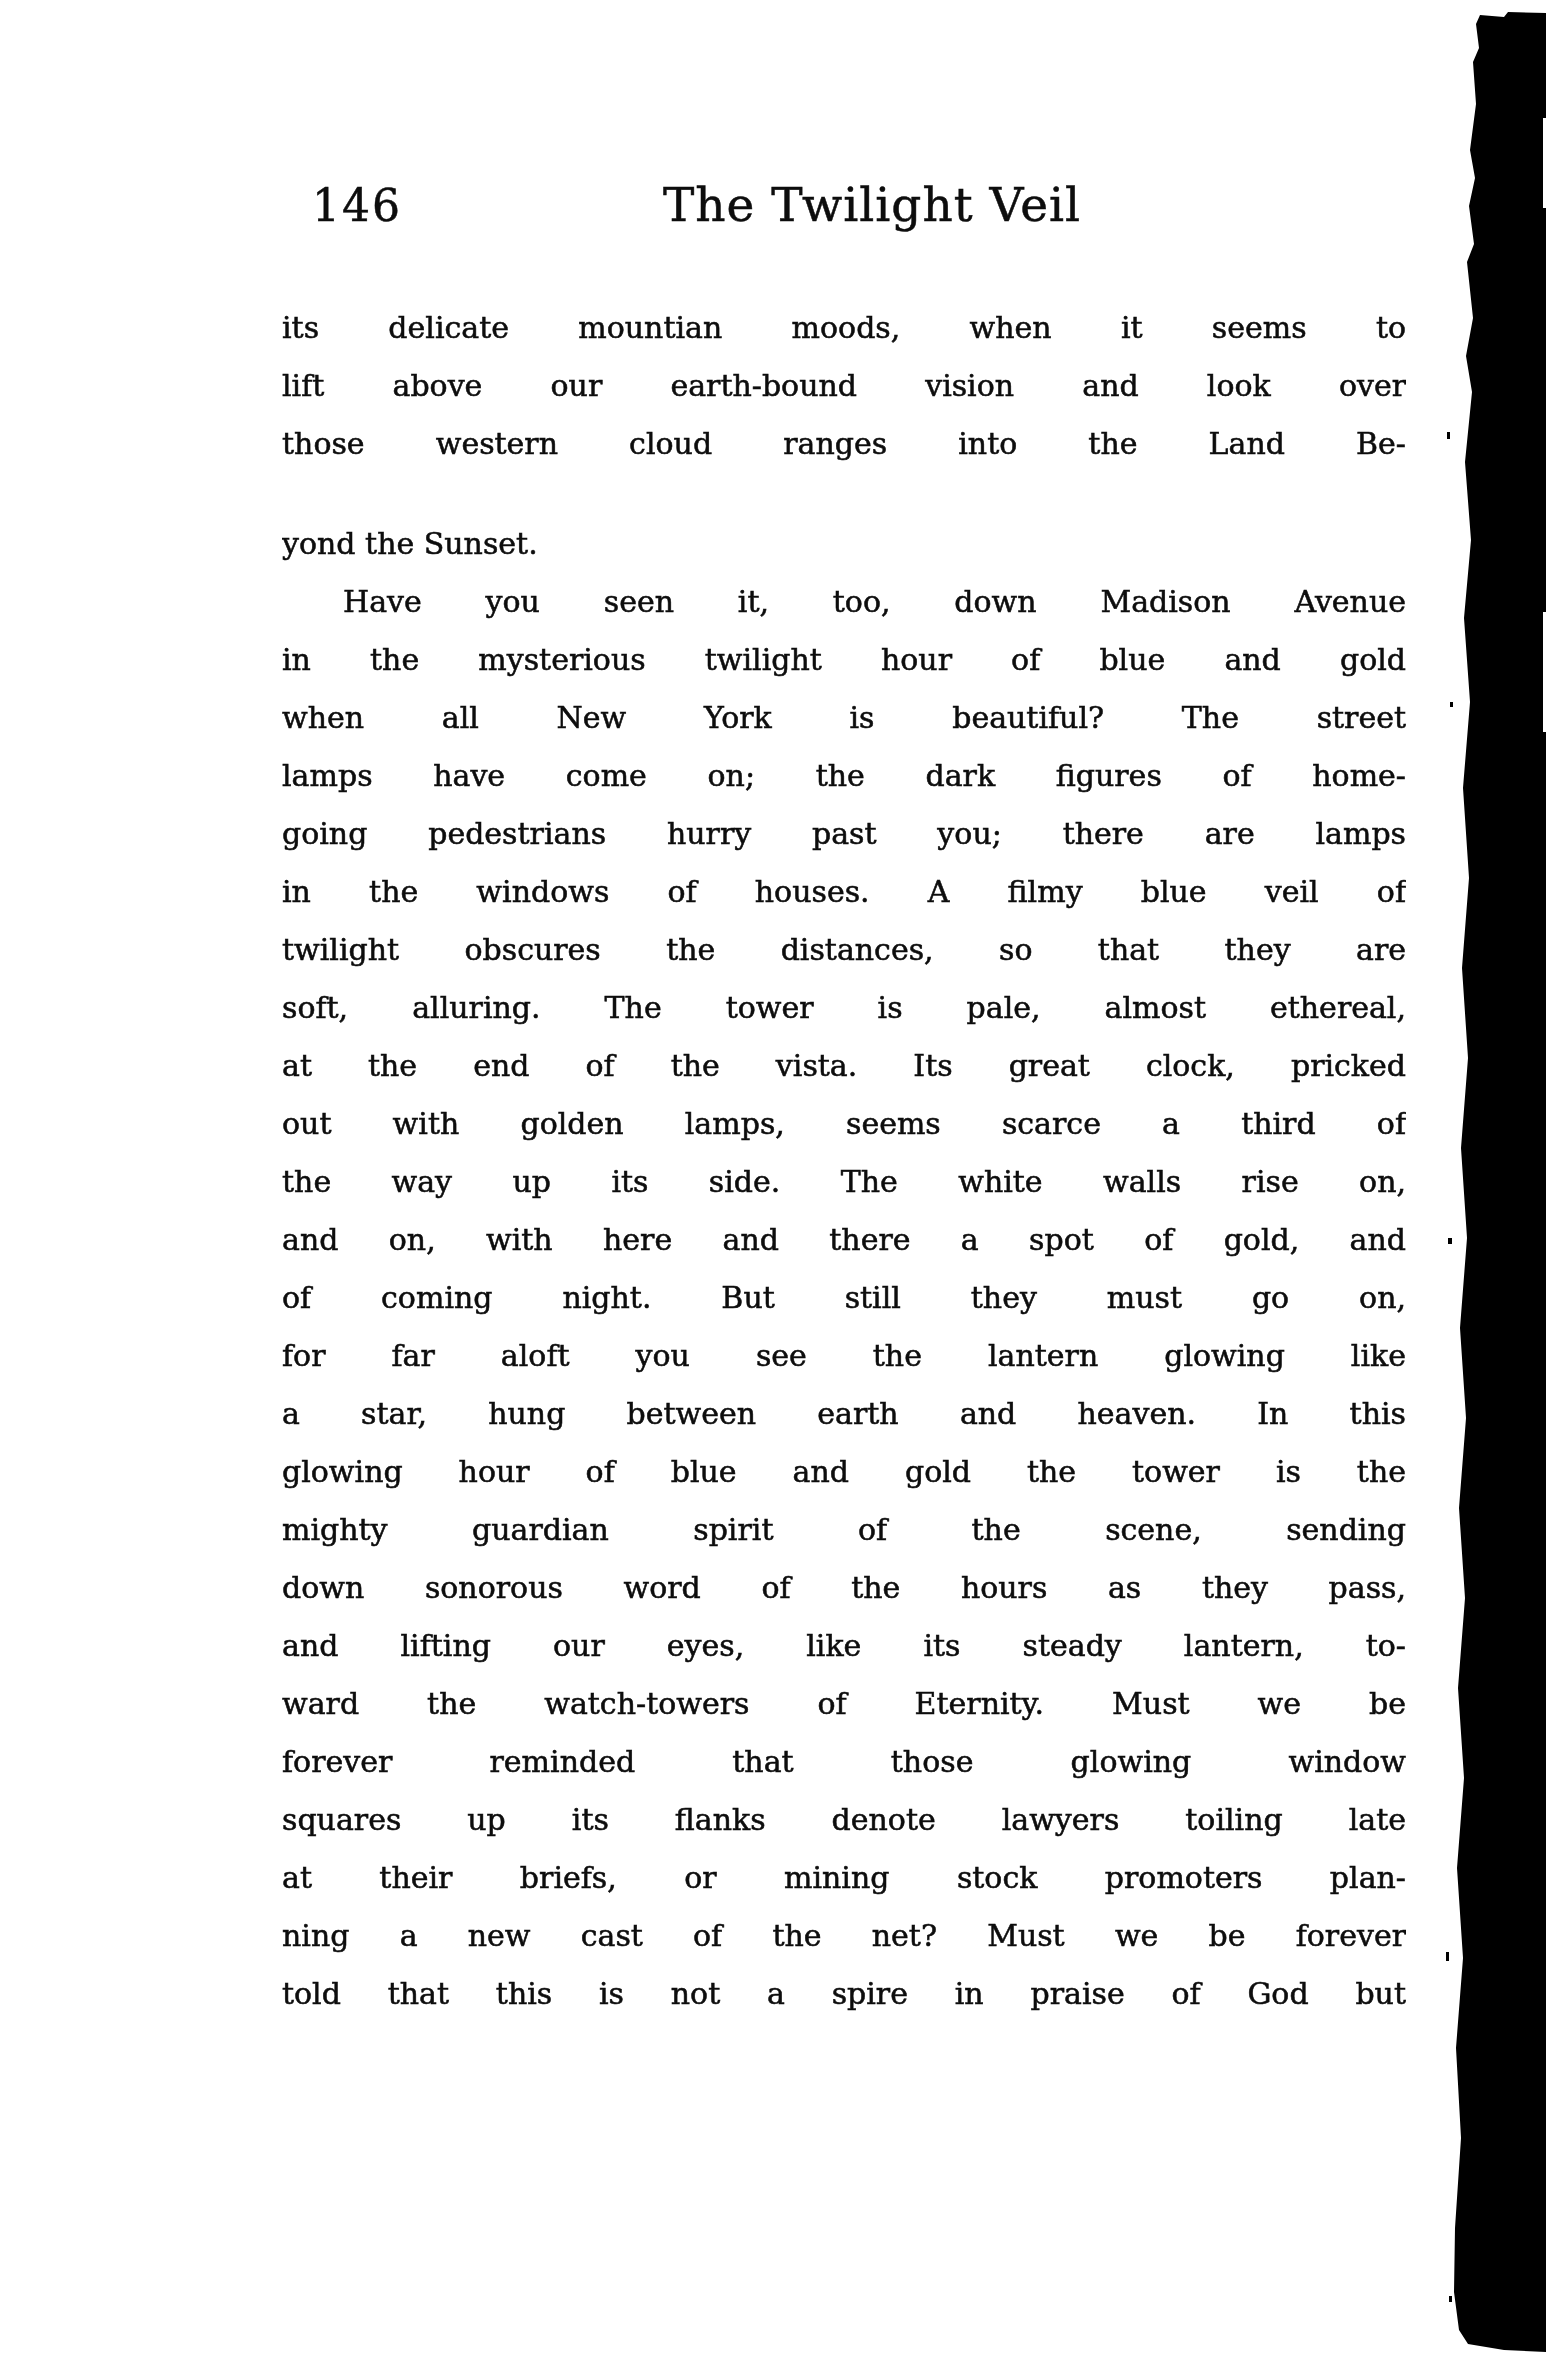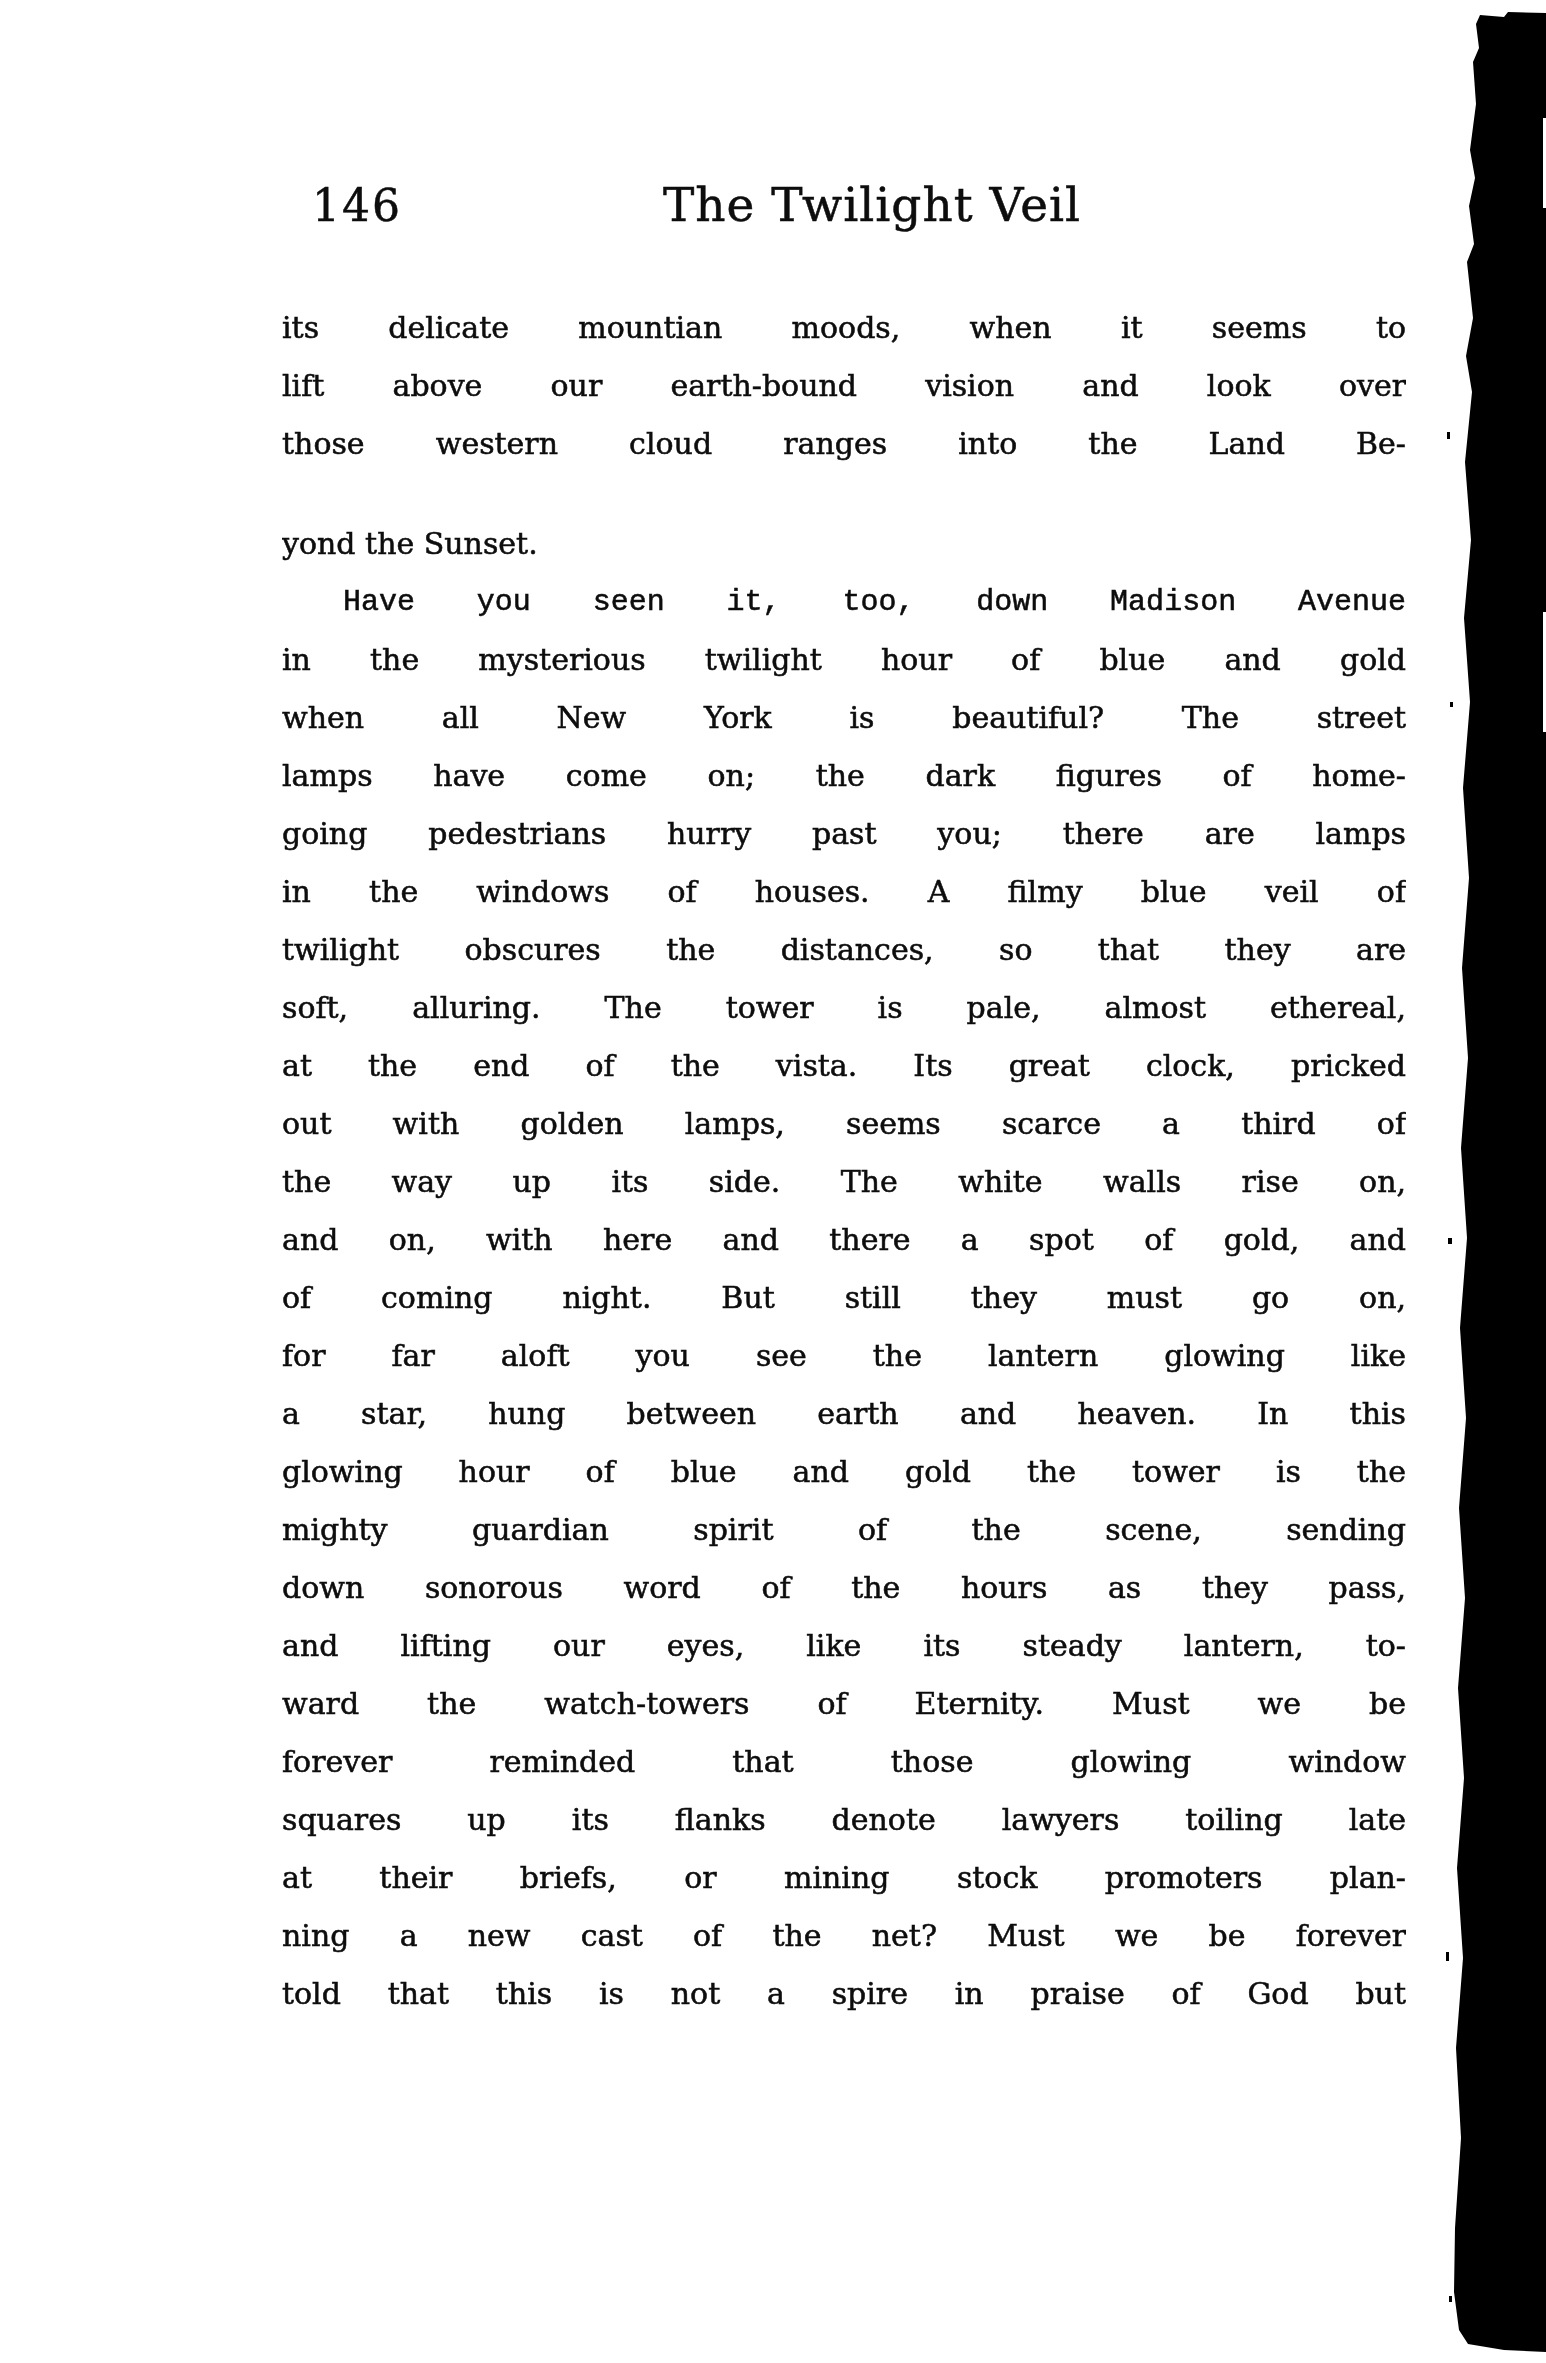--- a/index.html
+++ b/index.html
@@ -55,21 +55,20 @@
     line-height: 58px;
     font-size: 30px;
     text-align: justify;
     text-align-last: justify;
     overflow: hidden;
     white-space: nowrap;
     -webkit-text-stroke: 0.55px #0d0d0d;
   }
   .text-line.indent {
     text-indent: 61px;
-    font-family: Liberation Mono, monospace;
   }
   .text-line.para-end {
     text-align-last: left;
     margin-top: 42px;
   }
   .scan-gutter {
     position: absolute;
     top: 0;
     right: 0;
     width: 100px;

